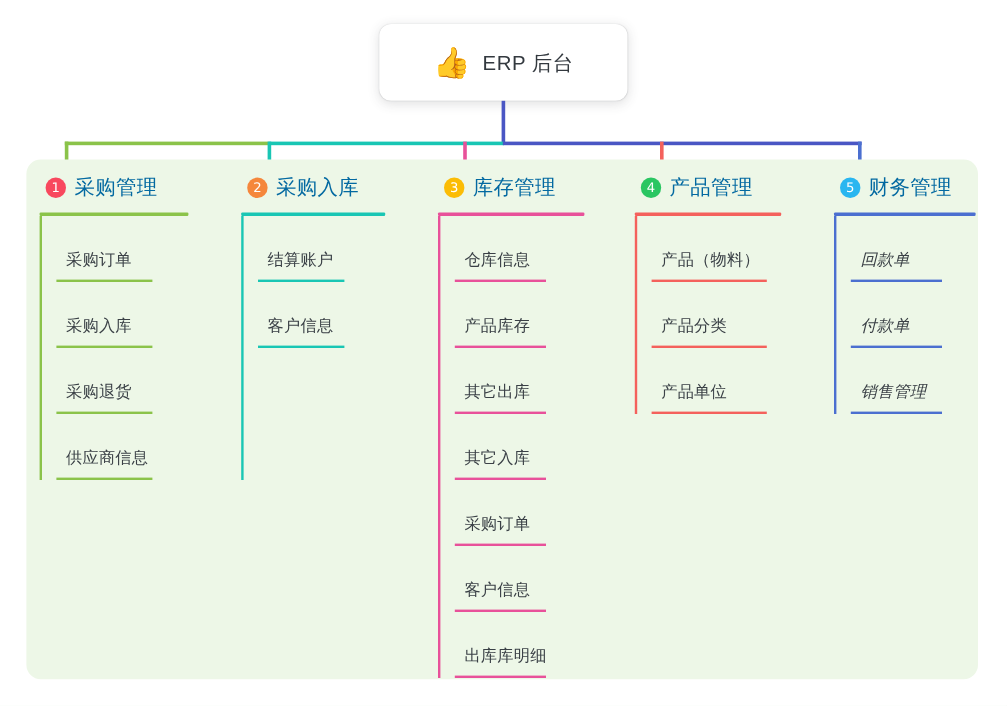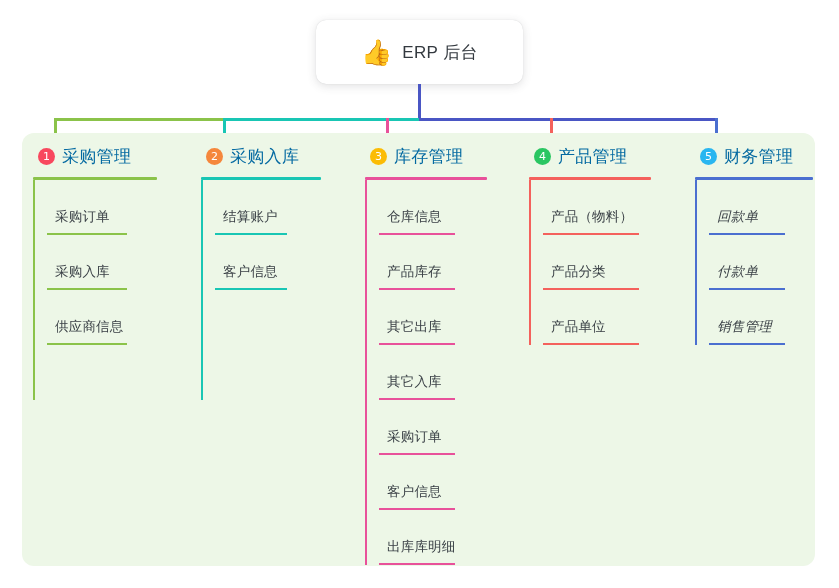--- a/index.html
+++ b/index.html
@@ -160,20 +160,24 @@
         <div class="spine" style="background: rgb(139, 195, 74); height: 220px;"></div>
         <div class="item">
           <span class="item-label">采购订单</span>
           <div class="item-rule" style="background: rgb(139, 195, 74); width: 80px; left: 14px;"></div>
         </div>
         <div class="item">
           <span class="item-label">采购入库</span>
           <div class="item-rule" style="background: rgb(139, 195, 74); width: 80px; left: 14px;"></div>
         </div>
         <div class="item">
+          <span class="item-label">采购退货</span>
+          <div class="item-rule" style="background: rgb(139, 195, 74); width: 80px; left: 14px;"></div>
+        </div>
+        <div class="item">
           <span class="item-label">供应商信息</span>
           <div class="item-rule" style="background: rgb(139, 195, 74); width: 80px; left: 14px;"></div>
         </div>
       </div>
     </div>
     <div class="column" style="left: 170px; top: 8px; width: 144px;">
       <div class="col-header">
         <span class="badge" style="background: rgb(245, 135, 60);">2</span>
         <span class="col-title">采购入库</span>
       </div>

